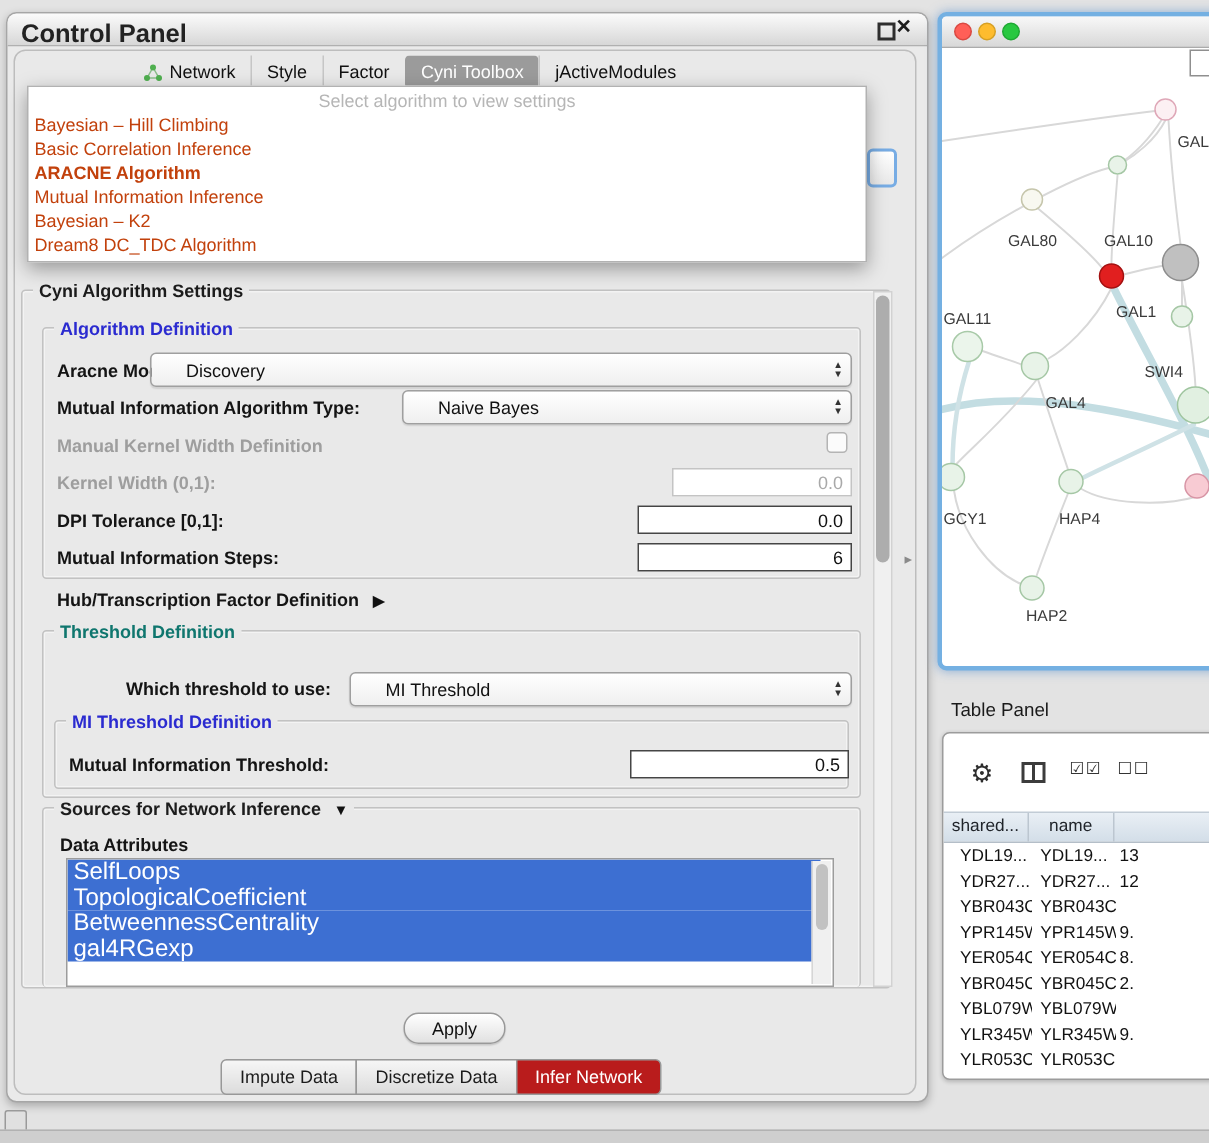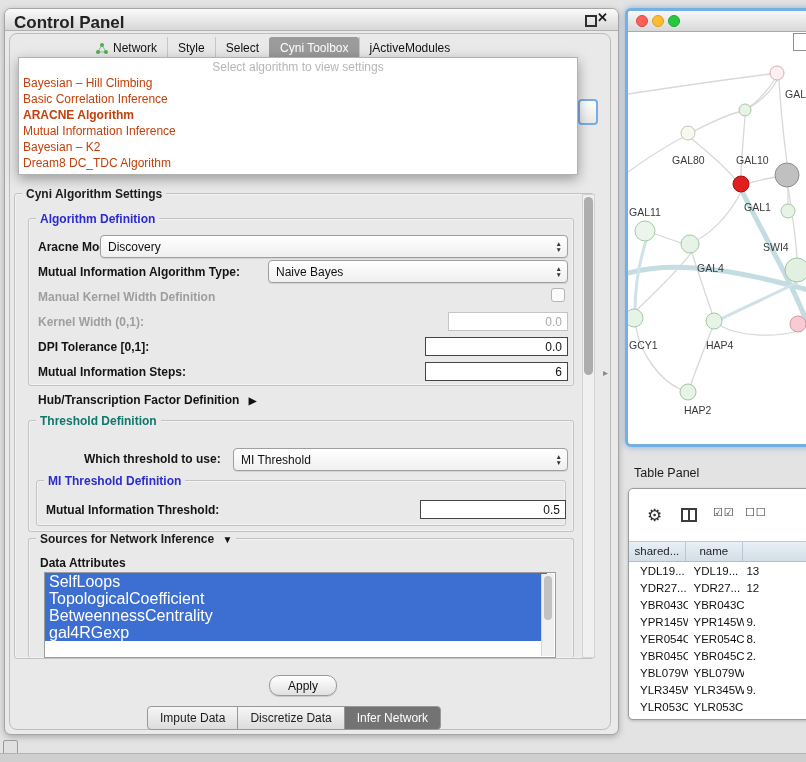--- a/index.html
+++ b/index.html
@@ -35,21 +35,21 @@
 
   
   .groupbox{border:1px solid #c2c2c2;border-radius:3px;box-shadow:inset 0 0 0 1px #f3f3f3;box-sizing:border-box;}
   .gtitle{font-size:12px;font-weight:bold;background:#e9e9e9;padding:0 4px;white-space:nowrap;z-index:2;}
   .t-blue{color:#2b2bd0;} .t-green{color:#0f766e;} .t-plain{color:#1c1c1c;}
 
   .flabel{font-size:12px;font-weight:bold;color:#141414;white-space:nowrap;}
   .flabel.dis{color:#9e9e9e;}
 
   .combo{height:23px;background:linear-gradient(#ffffff,#efefef);border:1px solid #9f9f9f;border-radius:4px;
-         display:flex;align-items:center;padding-left:7px;font-size:12px;color:#111;box-sizing:border-box;
+         display:flex;align-items:center;padding-left:23px;font-size:12px;color:#111;box-sizing:border-box;
          box-shadow:0 1px 1px rgba(0,0,0,.10);justify-content:space-between;}
   .combo-arrows{margin-left:auto;display:flex;flex-direction:column;align-items:center;justify-content:center;
          padding-right:5px;font-size:6.5px;line-height:6px;color:#333;}
   .tfield{height:19px;background:#fff;border:1px solid #454545;font-size:12px;text-align:right;
          padding:0 5px;box-sizing:border-box;color:#111;font-family:"Liberation Sans",sans-serif;}
   .tfield.dis{border-color:#c4c4c4;color:#a9a9a9;}
   .cbox{width:14px;height:14px;background:#fbfbfb;border:1px solid #b4b4b4;border-radius:3px;box-sizing:border-box;}
   .arrowglyph{font-size:10px;color:#111;}
 
   .attrlist{left:44px;top:572px;width:512px;height:86px;background:#fff;border:1px solid #9c9c9c;
@@ -63,21 +63,21 @@
   .sb-thumb{background:#adadad;border-radius:5px;}
 
   .applybtn{left:269px;top:675px;width:68px;height:21px;border:1px solid #999;border-radius:10px;
          background:linear-gradient(#ffffff,#e1e1e1);font-size:12px;color:#111;text-align:center;
          line-height:20px;box-shadow:0 1px 1px rgba(0,0,0,.15);box-sizing:border-box;}
 
   .bottabs{left:147px;top:706px;display:flex;font-size:12px;}
   .btab{padding:4px 12px;border:1px solid #989898;margin-left:-1px;background:linear-gradient(#f6f6f6,#dcdcdc);color:#1c1c1c;}
   .btab:first-child{border-radius:4px 0 0 4px;margin-left:0;}
   .btab:last-child{border-radius:0 4px 4px 0;}
-  .btab.active{background:#737373;color:#fff;}
+  .btab.active{background:#b91c1c;color:#fff;}
 
   .splitarrow{left:603px;top:367px;font-size:10px;color:#8a8a8a;}
 
   
   .netwin{left:625px;top:8px;width:190px;height:433px;border:3px solid #74b0e2;border-radius:6px;
           background:#fff;overflow:hidden;box-shadow:0 0 7px rgba(70,130,200,.55);box-sizing:content-box;}
   .nettitle{position:absolute;left:0;top:0;width:100%;height:21px;background:linear-gradient(#f8f8f8,#d8d8d8);
           border-bottom:1px solid #ababab;box-sizing:border-box;}
   .tl{position:absolute;top:4px;width:12px;height:12px;border-radius:50%;box-sizing:border-box;}
   .tl-red{left:8px;background:#ff5f57;border:1px solid #d94942;}
@@ -127,21 +127,21 @@
         <circle cx="2" cy="10" r="2" fill="#4faf4f"></circle>
         <circle cx="6" cy="3" r="2" fill="#4faf4f"></circle>
         <circle cx="10" cy="10" r="2" fill="#4faf4f"></circle>
       </svg>
       <span>Network</span>
     </div>
     <div class="toptab">
       <span>Style</span>
     </div>
     <div class="toptab">
-      <span>Select</span>
+      <span>Factor</span>
     </div>
     <div class="toptab active">
       <span>Cyni Toolbox</span>
     </div>
     <div class="toptab">
       <span>jActiveModules</span>
     </div>
   </div>
 
   <div class="abs combostub"></div>

